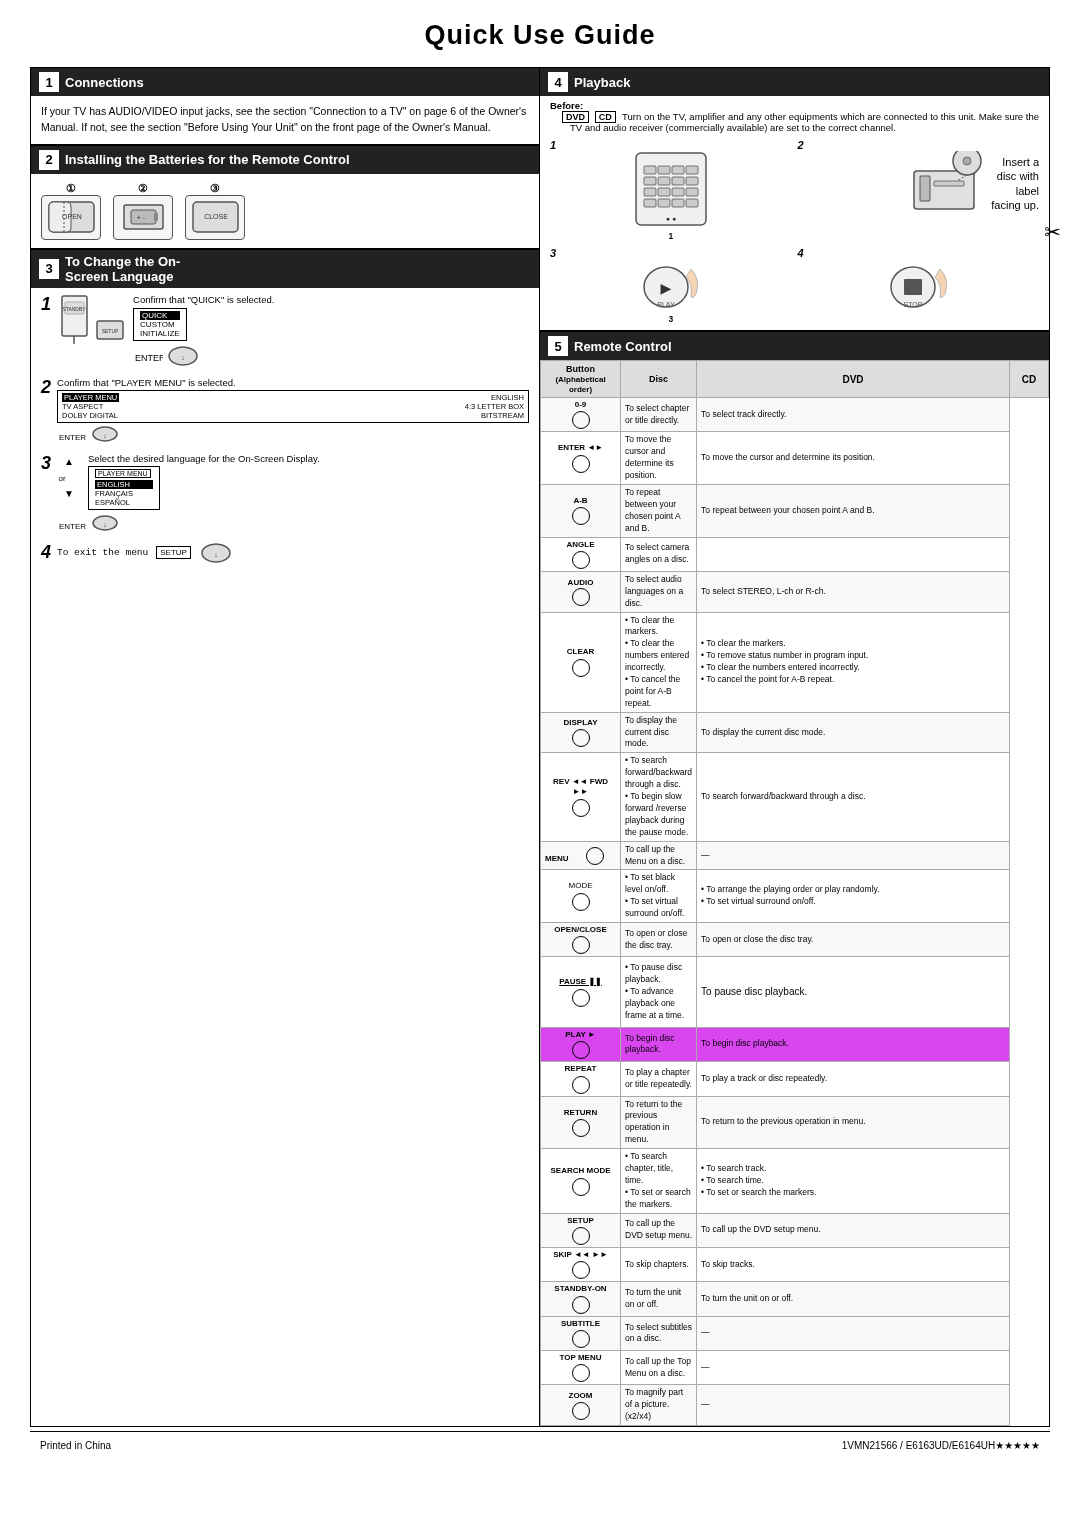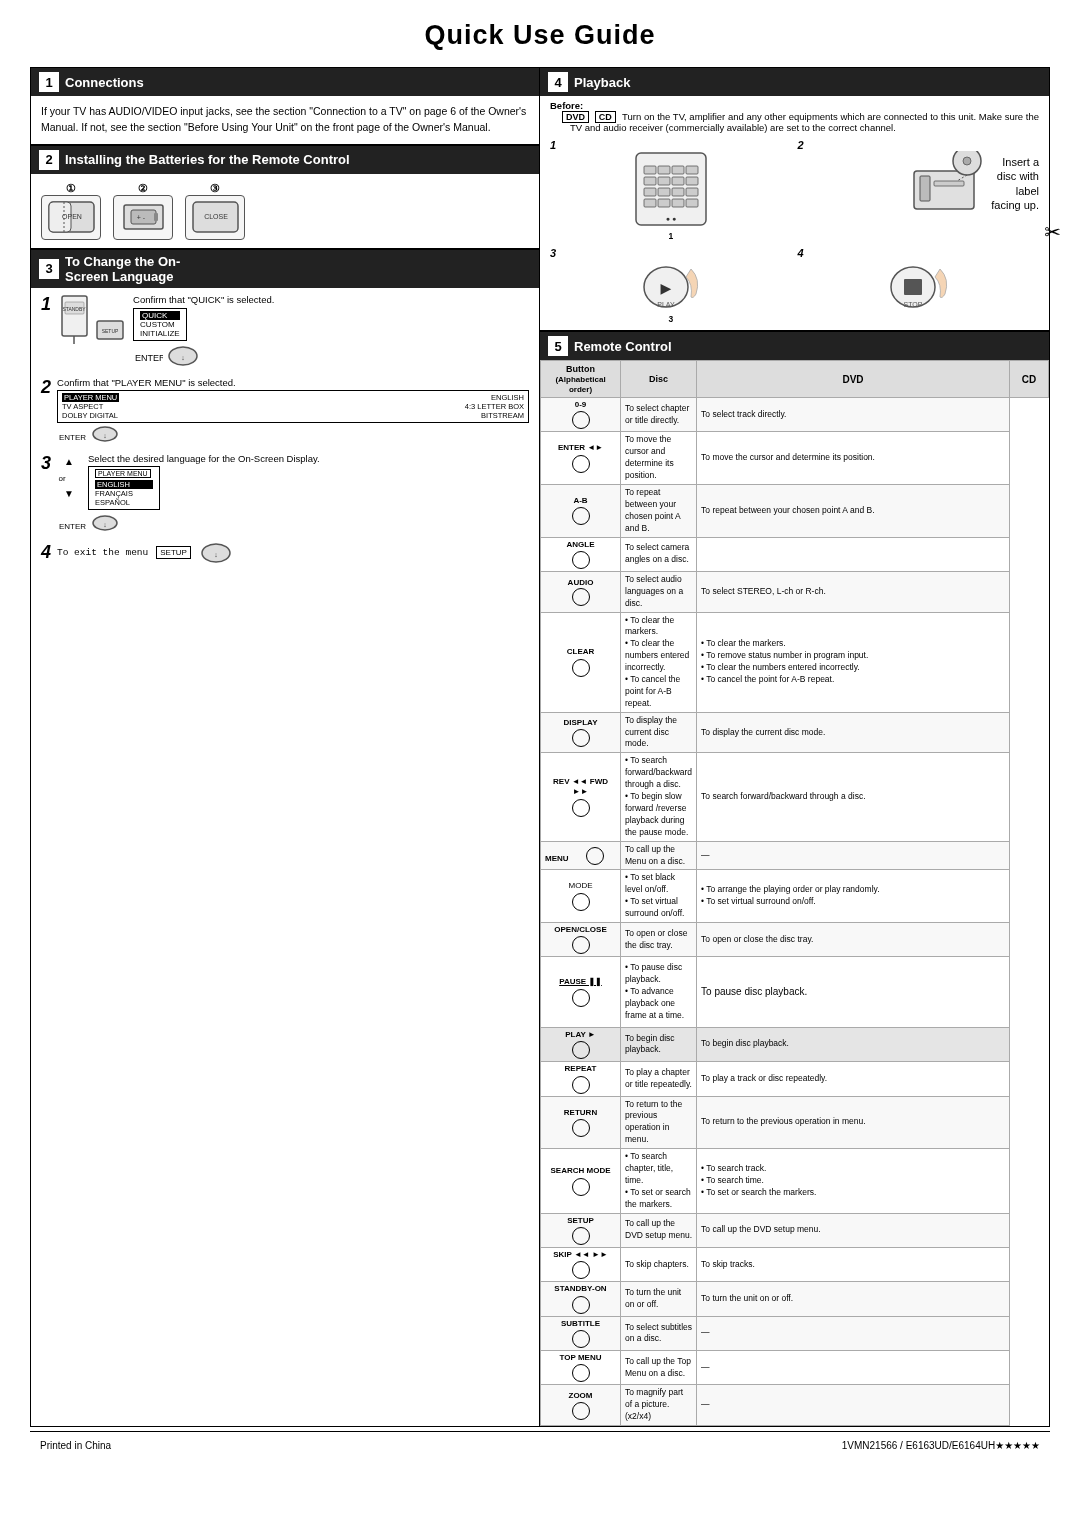--- a/index.html
+++ b/index.html
@@ -584,21 +584,21 @@
               <tr>
                 <td style="text-align: center; font-weight: bold; font-size: 8px; padding: 20px 4px; text-decoration: underline;">
                   <div style="display: flex; flex-direction: column; align-items: center; gap: 1px;">
                     <span style="font-size: 8px;">PAUSE ❚❚</span>
                     <div style="border: 1px solid rgb(0, 0, 0); border-radius: 50%; width: 18px; height: 18px; display: inline-flex; align-items: center; justify-content: center; font-size: 6px; margin: 0px auto;"></div>
                   </div>
                 </td>
                 <td style="font-size: 8.5px; padding: 2px 4px; line-height: 1.4;">• To pause disc playback.<br>• To advance playback one frame at a time.</td>
                 <td style="font-size: 10px; padding: 2px 4px; line-height: 1.4; margin-top: 14px;">To pause disc playback.</td>
               </tr>
-              <tr style="background: #e5e5e5; margin-top: 8px;">
+              <tr style="background: #d946ef; margin-top: 8px;">
                 <td style="text-align: center; font-weight: bold; font-size: 8px; padding: 2px 4px;">
                   <div style="display: flex; flex-direction: column; align-items: center; gap: 1px;">
                     <span style="font-size: 8px;">PLAY ►</span>
                     <div style="border: 1px solid rgb(0, 0, 0); border-radius: 50%; width: 18px; height: 18px; display: inline-flex; align-items: center; justify-content: center; font-size: 6px; margin: 0px auto;"></div>
                   </div>
                 </td>
                 <td style="font-size: 8.5px; padding: 2px 4px; line-height: 1.4;">To begin disc playback.</td>
                 <td style="font-size: 8.5px; padding: 2px 4px; line-height: 1.4;">To begin disc playback.</td>
               </tr>
               <tr>

